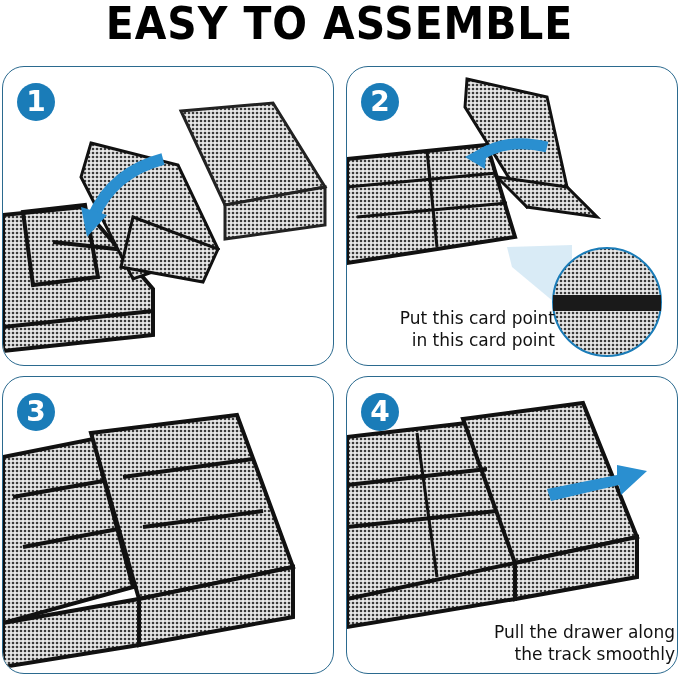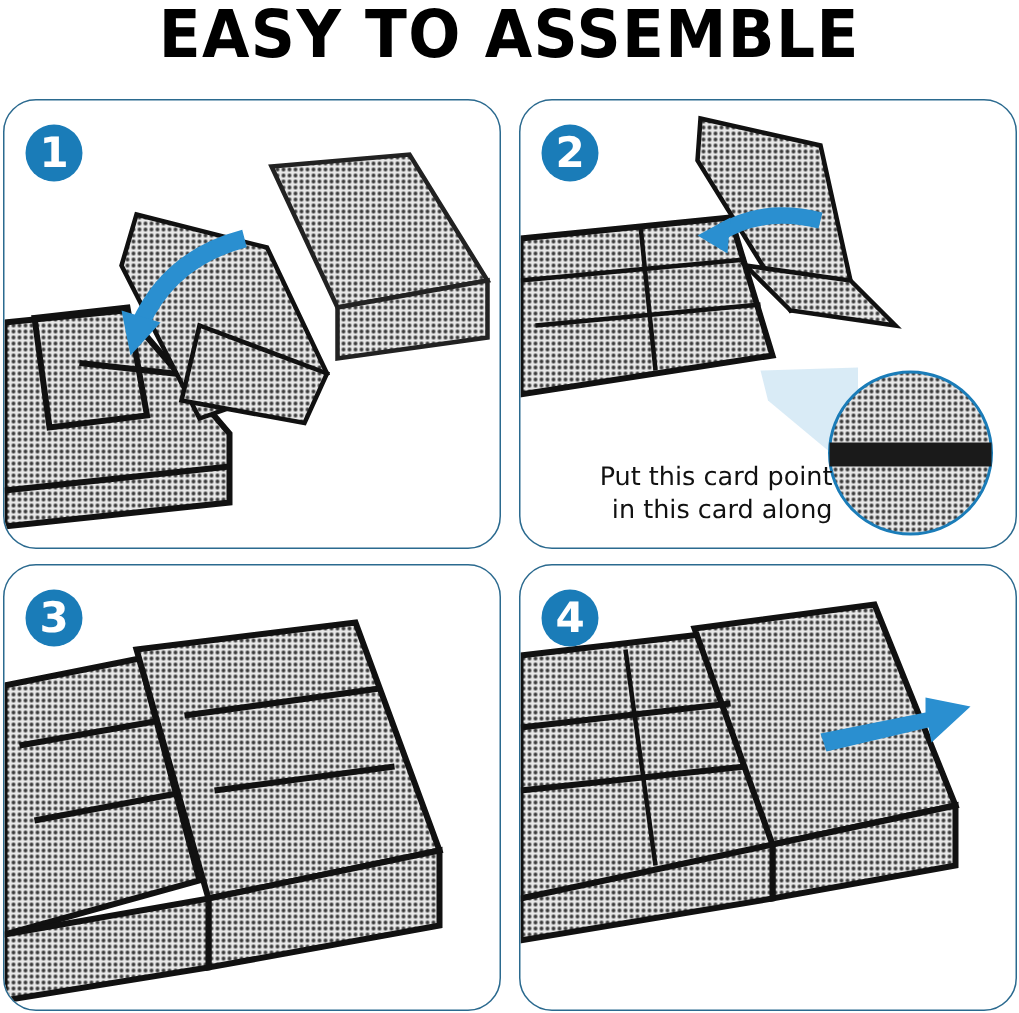--- a/index.html
+++ b/index.html
@@ -58,21 +58,21 @@
     <path d="M200,80 Q160,70 130,90" fill="none" stroke="#2a8fd0" stroke-width="11"></path>
     <polygon points="118,90 140,78 138,102" fill="#2a8fd0"></polygon>
 
     <polygon points="160,180 225,178 225,250 165,200" fill="#cfe6f4" opacity="0.8"></polygon>
     <circle cx="260" cy="235" r="54" fill="url(#mesh)" stroke="#1a7cb8" stroke-width="2"></circle>
     <rect x="206" y="228" width="108" height="16" fill="#1a1a1a"></rect>
   </svg>
   <div class="num">2</div>
   <div class="caption">
     <div>Put this card point</div>
-    <div>in this card along</div>
+    <div>in this card point</div>
   </div>
 </div>
 
 <div class="panel" id="p3">
   <svg width="330" height="296">
     <polygon points="0,80 90,62 130,210 0,246" fill="url(#mesh)" stroke="#111" stroke-width="4"></polygon>
     <polygon points="88,56 234,38 290,190 136,222" fill="url(#mesh)" stroke="#111" stroke-width="4"></polygon>
     <polygon points="136,222 290,190 290,240 136,268" fill="url(#mesh)" stroke="#111" stroke-width="4"></polygon>
     <polygon points="0,246 136,222 136,268 0,290" fill="url(#mesh)" stroke="#111" stroke-width="4"></polygon>
     <line x1="10" y1="120" x2="100" y2="104" stroke="#111" stroke-width="4"></line>
@@ -88,13 +88,17 @@
     <polygon points="0,60 120,46 170,190 0,222" fill="url(#mesh)" stroke="#111" stroke-width="4"></polygon>
     <polygon points="116,42 236,26 290,160 168,186" fill="url(#mesh)" stroke="#111" stroke-width="4"></polygon>
     <polygon points="168,186 290,160 290,200 168,222" fill="url(#mesh)" stroke="#111" stroke-width="4"></polygon>
     <polygon points="0,222 168,186 168,222 0,250" fill="url(#mesh)" stroke="#111" stroke-width="4"></polygon>
     <line x1="0" y1="108" x2="140" y2="92" stroke="#111" stroke-width="4"></line>
     <line x1="0" y1="150" x2="150" y2="134" stroke="#111" stroke-width="4"></line>
     <line x1="70" y1="56" x2="90" y2="200" stroke="#111" stroke-width="3"></line>
     <polygon points="200,112 270,98 270,88 300,94 274,118 272,108 204,124" fill="#2a8fd0"></polygon>
   </svg>
   <div class="num">4</div>
+  <div class="caption">
+    <div>Pull the drawer along</div>
+    <div>the track smoothly</div>
+  </div>
 </div>
 
 </body></html>

